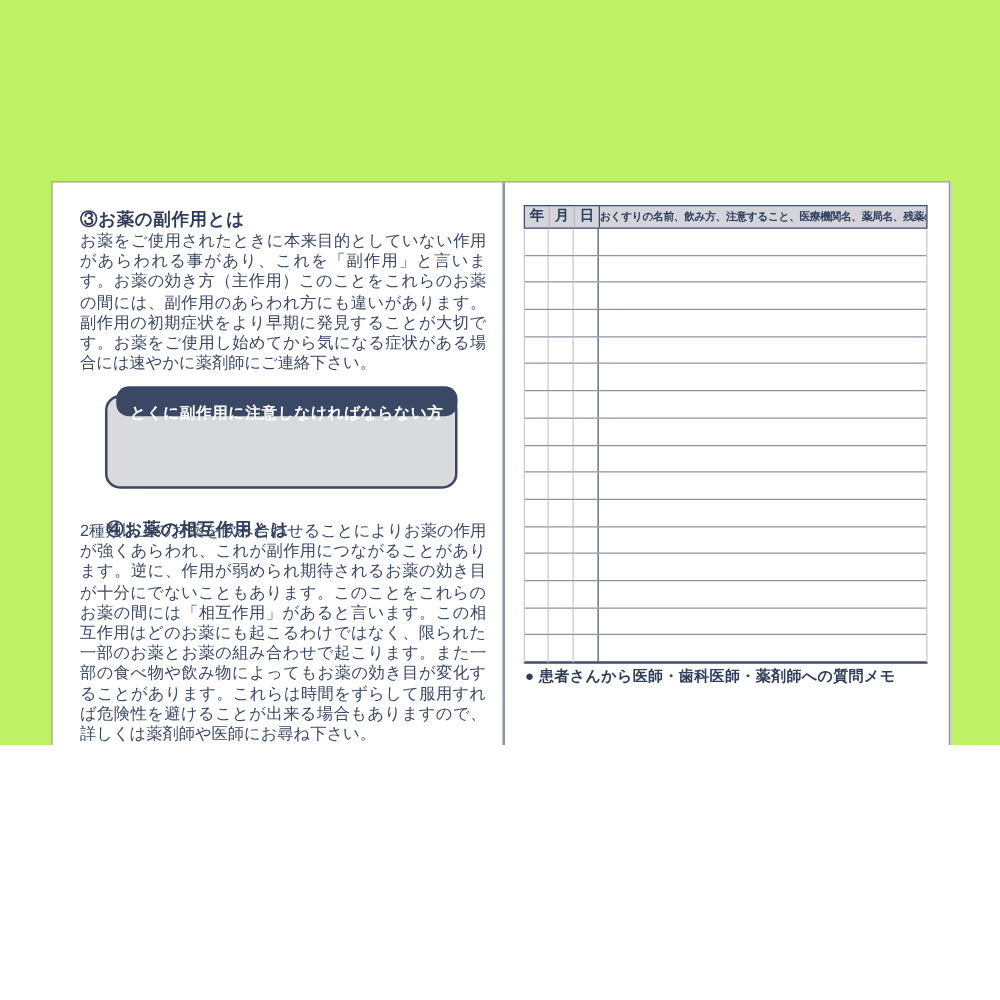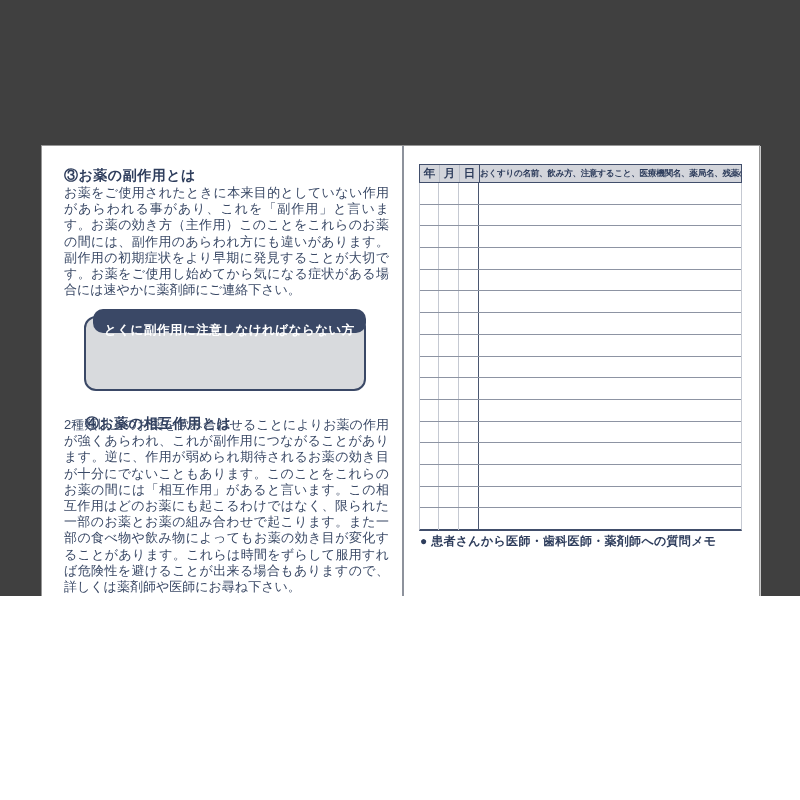--- a/index.html
+++ b/index.html
@@ -1,17 +1,17 @@
 <!DOCTYPE html>
 <html><head>
 <meta charset="utf-8">
 <style>
   * { margin:0; padding:0; box-sizing:border-box; }
   html,body { width:800px; height:800px; background:#ffffff; font-family:"Liberation Sans", sans-serif; }
-  .canvas { position:relative; width:800px; height:596px; background:#404040; overflow:hidden; }
+  .canvas { position:relative; width:800px; height:596px; background:#bef264; overflow:hidden; }
 
   .spread {
     position:absolute; left:41px; top:145px; width:719px; height:507px;
     background:#ffffff; border:1px solid #979797;
     box-shadow:1px 1px 0 #c9c9c9;
   }
   .spine { position:absolute; left:360px; top:0; width:2px; height:505px; background:#8d929c; }
 
   
   .sec-heading {

